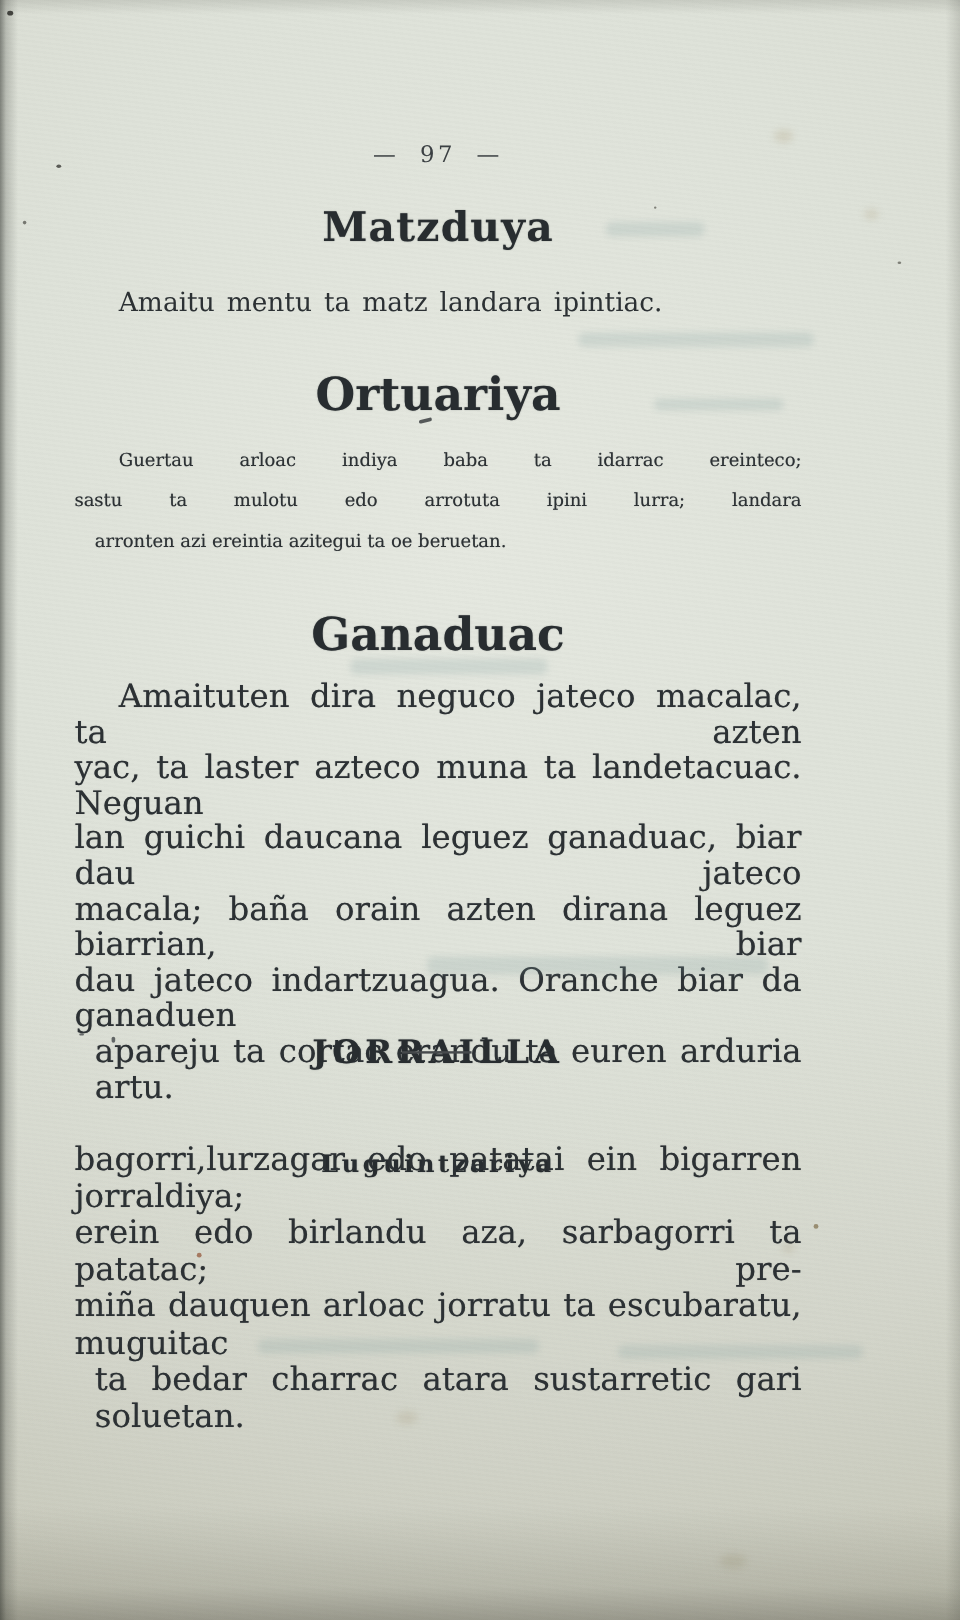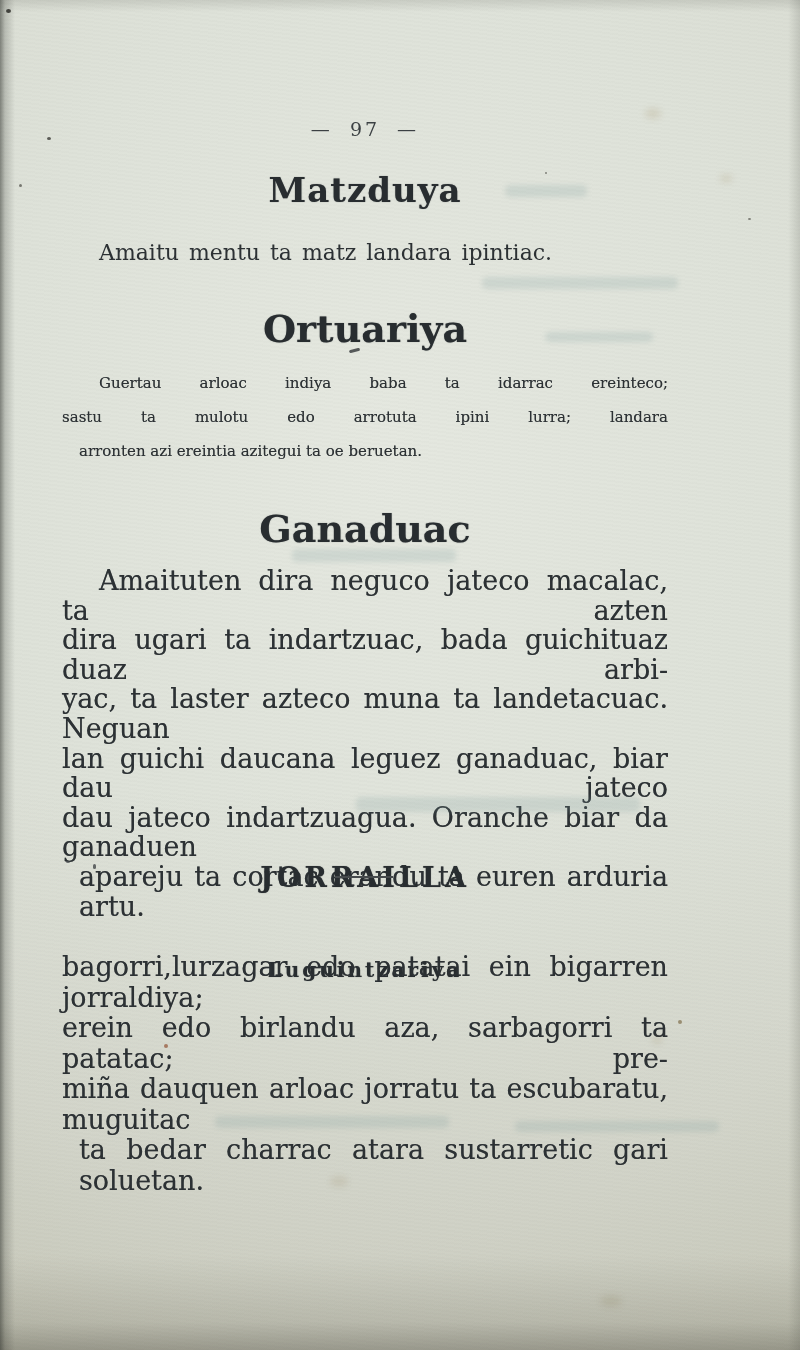--- a/index.html
+++ b/index.html
@@ -82,23 +82,23 @@
     <div class="block para p1">
       <div class="jline first">Guertau arloac indiya baba ta idarrac ereinteco;</div>
       <div class="jline">sastu ta mulotu edo arrotuta ipini lurra; landara</div>
       <div class="jline lastline">arronten azi ereintia azitegui ta oe beruetan.</div>
     </div>
 
     <h2 class="block h-sec h-gan">Ganaduac</h2>
 
     <div class="block para p2">
       <div class="jline first">Amaituten dira neguco jateco macalac, ta azten</div>
-      <div class="jline">dira ugari ta indartzuac, bada guichituaz duaz arbi-</div>
       <div class="jline">yac, ta laster azteco muna ta landetacuac. Neguan</div>
       <div class="jline">lan guichi daucana leguez ganaduac, biar dau jateco</div>
+      <div class="jline">macala; baña orain azten dirana leguez biarrian, biar</div>
       <div class="jline">dau jateco indartzuagua. Oranche biar da ganaduen</div>
       <div class="jline lastline">apareju ta cortac erandu ta euren arduria artu.</div>
     </div>
 
     <h2 class="block month">JORRAILLA</h2>
 
     <div class="rule"></div>
 
     <h2 class="block h-sec h-lug">Luguintzariya</h2>
 

